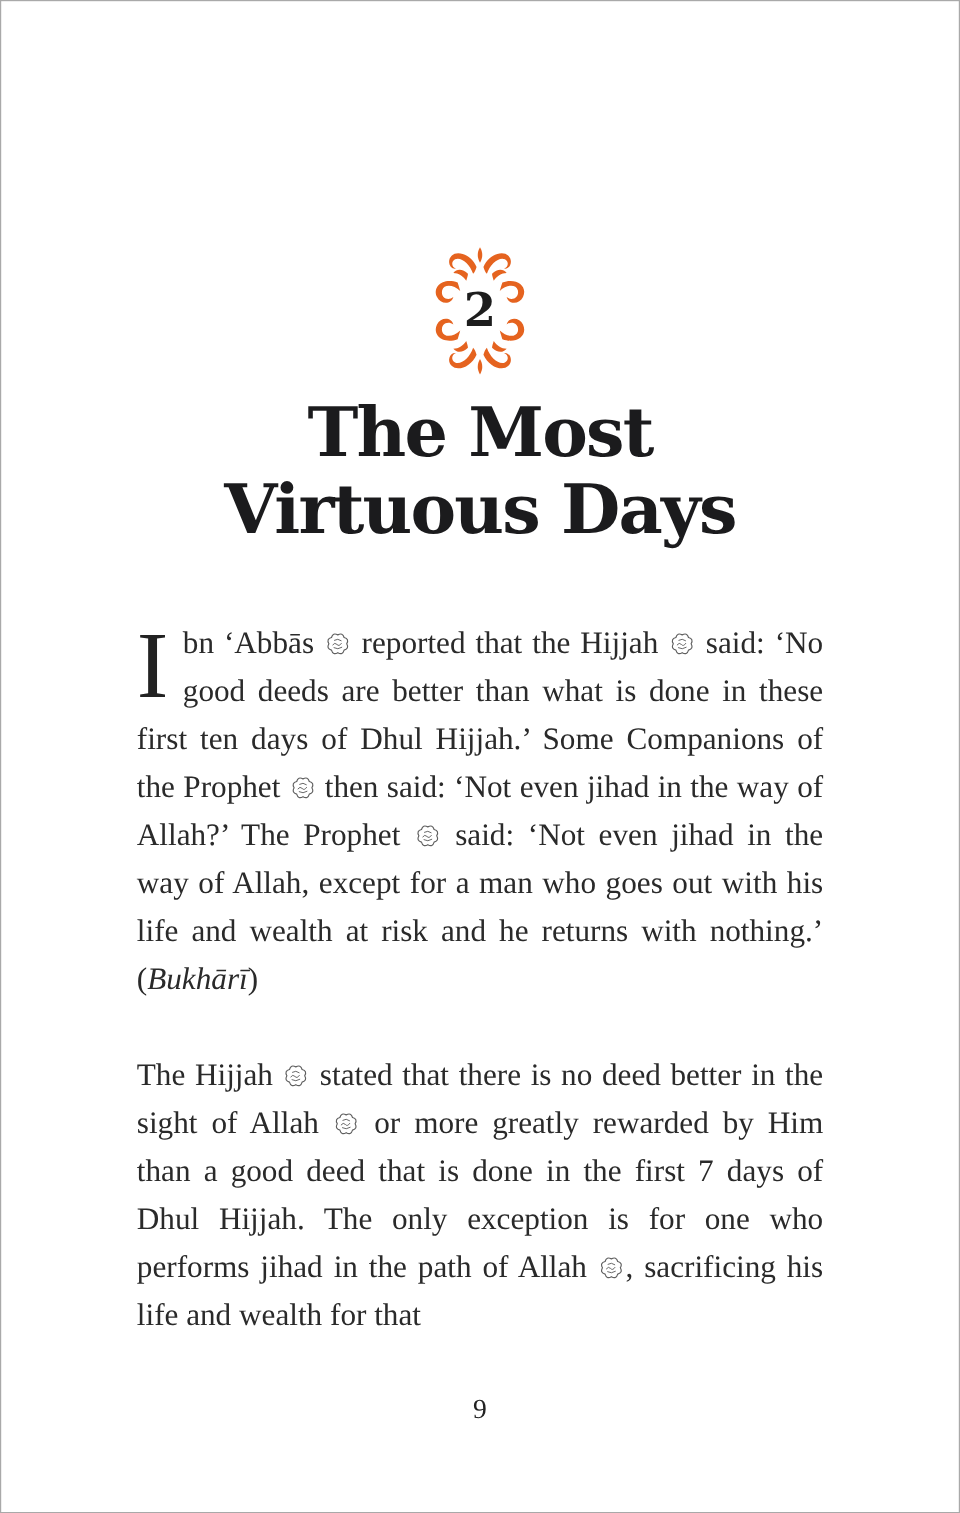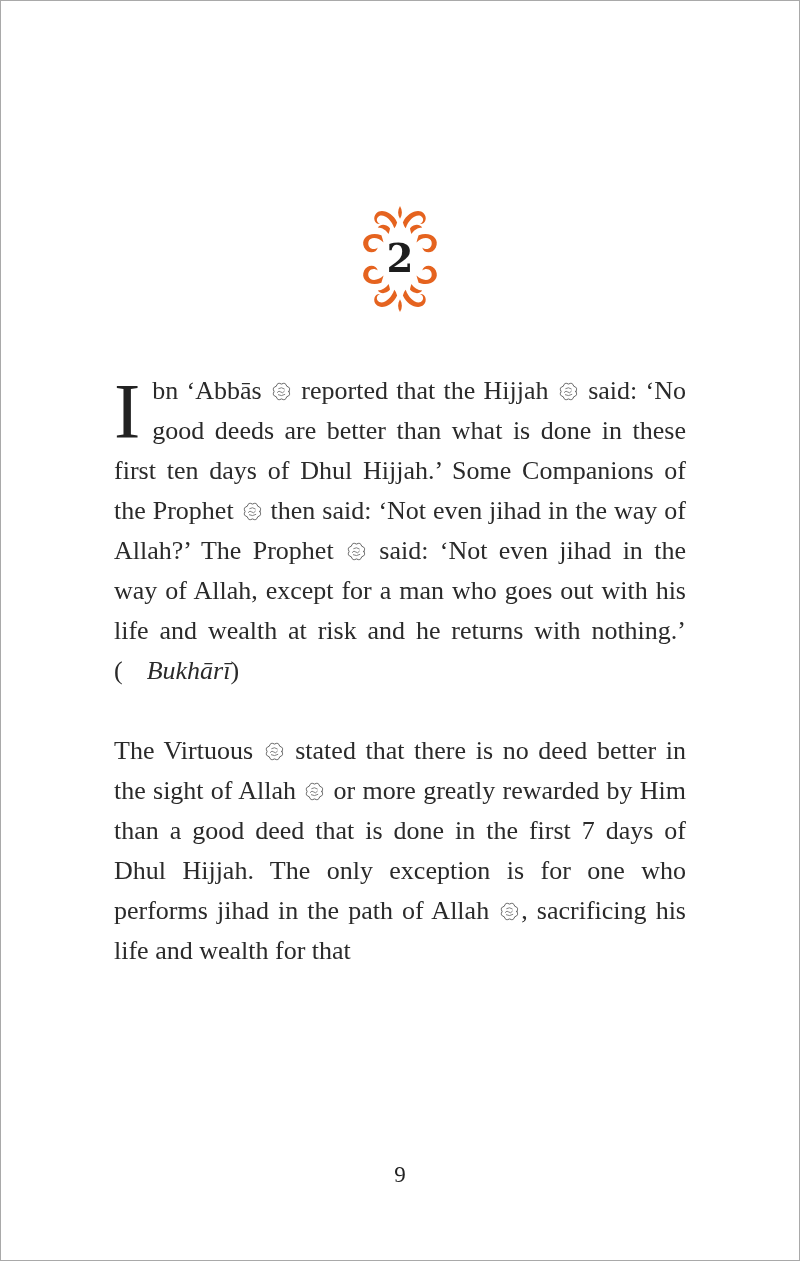--- a/index.html
+++ b/index.html
@@ -85,35 +85,39 @@
         <use href="#orn-quarter" transform="scale(-1,1) translate(-120,0)"></use>
         <use href="#orn-quarter" transform="scale(1,-1) translate(0,-150)"></use>
         <use href="#orn-quarter" transform="scale(-1,-1) translate(-120,-150)"></use>
         <path d="M60 1 C56.5 7 56.5 13 60 19 C63.5 13 63.5 7 60 1 Z"></path>
         <path d="M60 149 C56.5 143 56.5 137 60 131 C63.5 137 63.5 143 60 149 Z"></path>
       </g>
       <text x="60" y="93" text-anchor="middle" font-family="DejaVu Serif, serif" font-weight="bold" font-size="54" fill="#1d1d1d">2</text>
     </svg>
   </div>
 
+  <h1 class="chapter-title">
+    <span style="display:block">The Most</span>
+    <span style="display:block">Virtuous Days</span>
+  </h1>
 
   <div class="body-col">
     <p class="para">
       <span class="dropcap">I</span><span><span>bn ‘Abbās </span><span class="honorific"><svg viewBox="0 0 24 24" aria-hidden="true">
               <use href="#seal-symbol"></use>
             </svg></span><span> reported that the Hijjah </span><span class="honorific"><svg viewBox="0 0 24 24" aria-hidden="true">
               <use href="#seal-symbol"></use>
             </svg></span><span> said: ‘No good deeds are better than what is done in these first ten days of Dhul Hijjah.’ Some Companions of the Prophet </span><span class="honorific"><svg viewBox="0 0 24 24" aria-hidden="true">
               <use href="#seal-symbol"></use>
             </svg></span><span> then said: ‘Not even jihad in the way of Allah?’ The Prophet </span><span class="honorific"><svg viewBox="0 0 24 24" aria-hidden="true">
               <use href="#seal-symbol"></use>
-            </svg></span><span> said: ‘Not even jihad in the way of Allah, except for a man who goes out with his life and wealth at risk and he returns with nothing.’ (</span><span style="font-style: italic; margin-left: 24px;">Bukhārī</span><span>)</span></span>
+            </svg></span><span> said: ‘Not even jihad in the way of Allah, except for a man who goes out with his life and wealth at risk and he returns with nothing.’ (</span><span style="font-style: italic;">Bukhārī</span><span>)</span></span>
     </p>
     <p class="para">
-      <span><span>The Virtuous </span><span class="honorific"><svg viewBox="0 0 24 24" aria-hidden="true">
+      <span><span>The Hijjah </span><span class="honorific"><svg viewBox="0 0 24 24" aria-hidden="true">
               <use href="#seal-symbol"></use>
             </svg></span><span> stated that there is no deed better in the sight of Allah </span><span class="honorific"><svg viewBox="0 0 24 24" aria-hidden="true">
               <use href="#seal-symbol"></use>
             </svg></span><span> or more greatly rewarded by Him than a good deed that is done in the first 7 days of Dhul Hijjah. The only excep­tion is for one who performs jihad in the path of Allah </span><span class="honorific"><svg viewBox="0 0 24 24" aria-hidden="true">
               <use href="#seal-symbol"></use>
             </svg></span><span>, sacrificing his life and wealth for that</span></span>
     </p>
   </div>
 
   <div class="page-number">9</div>

